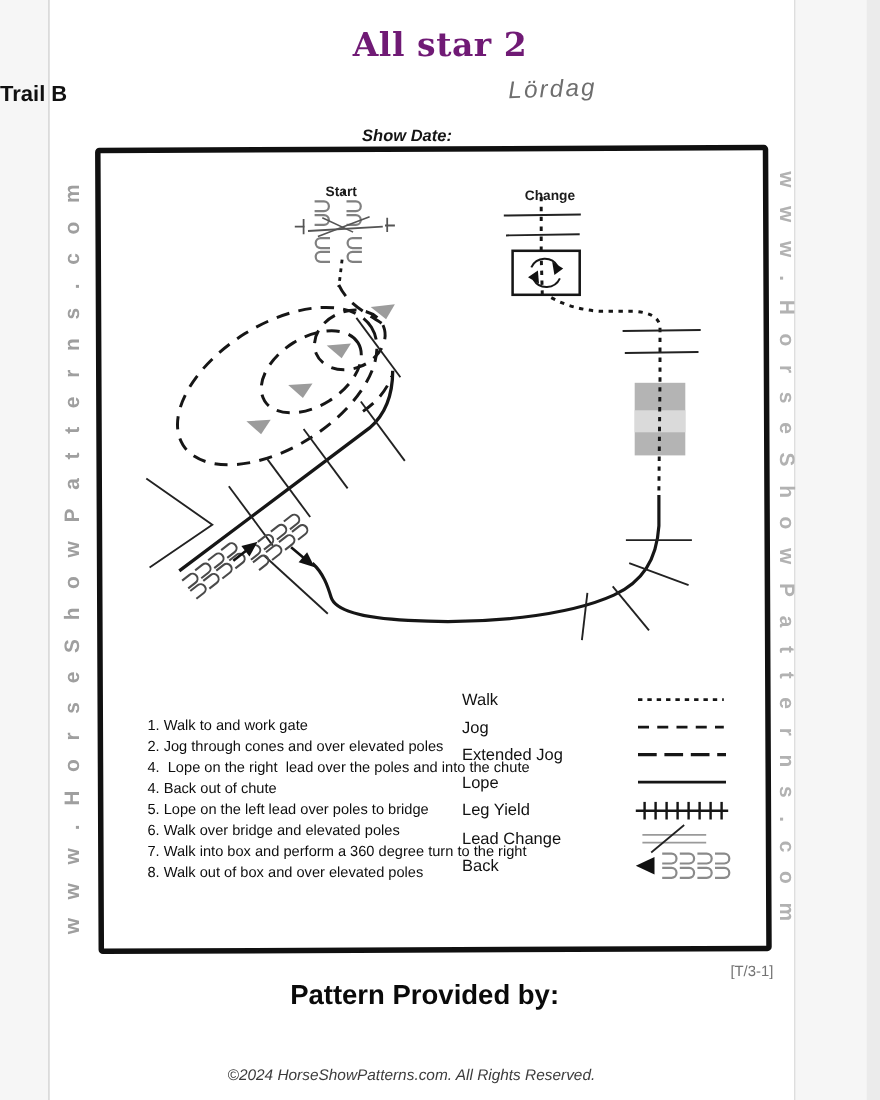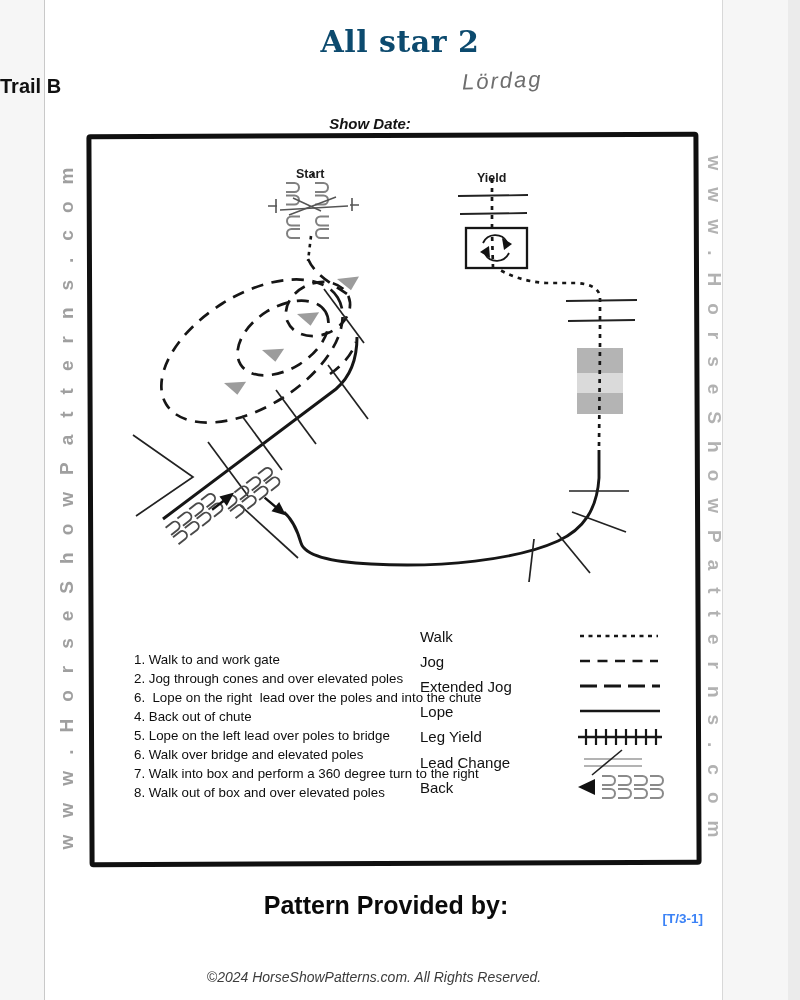--- a/index.html
+++ b/index.html
@@ -10,21 +10,21 @@
   .margin-left{position:absolute;left:0;top:0;width:44px;height:1000px;background:#f6f6f6;border-right:1px solid #c9c9c9;}
   .margin-right{position:absolute;left:722px;top:0;width:78px;height:1000px;background:#f6f6f6;border-left:1px solid #d8d8d8;}
   .margin-edge{position:absolute;left:788px;top:0;width:12px;height:1000px;background:#ebebeb;}
 
   
   .wm{position:absolute;white-space:nowrap;font-weight:bold;font-size:19px;letter-spacing:17px;color:#9f9f9f;z-index:5;}
   .wm-left{left:67px;top:500px;transform:translate(-50%,-50%) rotate(-90deg);}
   .wm-right{left:714px;top:505px;transform:translate(-50%,-50%) rotate(90deg);color:#b2b2b2;}
 
   
-  .title{position:absolute;left:0;top:24px;width:800px;text-align:center;font-family:"DejaVu Serif",serif;font-weight:bold;font-size:30px;color:#0c4a6e;letter-spacing:.5px;}
+  .title{position:absolute;left:0;top:24px;width:800px;text-align:center;font-family:"DejaVu Serif",serif;font-weight:bold;font-size:30px;color:#701a75;letter-spacing:.5px;}
   .subtitle{position:absolute;left:0;top:75px;width:800px;font-weight:bold;font-size:20px;color:#111;}
   .handwritten{position:absolute;left:462px;top:68px;font-style:italic;font-size:22px;color:#6e6e6e;letter-spacing:2px;transform:rotate(-2deg);}
   .showdate{position:absolute;left:0;top:115px;width:740px;text-align:center;font-weight:bold;font-style:italic;font-size:15px;color:#141414;}
 
   
   .frame{position:absolute;left:88px;top:133px;width:602px;height:723px;border:5px solid #101010;border-radius:4px;transform:rotate(-.25deg);}
 
   svg.course{position:absolute;left:0;top:0;z-index:3;pointer-events:none;}
 
   .pt-label{position:absolute;font-weight:bold;font-size:12.5px;color:#1c1c1c;z-index:4;margin-top:12px;}
@@ -36,21 +36,21 @@
   .instr{white-space:pre-wrap;}
 
   
   .legend{position:absolute;left:420px;top:624px;z-index:4;}
   .lrow{display:flex;align-items:center;height:25.1px;}
   .llabel{width:146px;text-align:left;padding-right:12px;font-size:15px;color:#111;}
   .lsym{width:116px;height:25px;position:relative;}
   .lsym svg{overflow:visible;display:block;}
 
   
-  .pattern-code{position:absolute;right:97px;top:875px;font-weight:bold;font-size:13.5px;color:#3b82f6;margin-top:36px;}
+  .pattern-code{position:absolute;right:97px;top:875px;font-weight:normal;font-size:13.5px;color:#737373;}
   .footer-heading{position:absolute;left:-14px;top:891px;width:800px;text-align:center;font-weight:bold;font-size:25px;color:#0a0a0a;}
   .copyright{position:absolute;left:0;top:969px;width:748px;text-align:center;font-style:italic;font-size:14px;color:#3c3c3c;}
 </style>
 </head>
 <body>
 
 <div class="page">
 
   <div class="margin-left"></div>
   <div class="margin-right"></div>
@@ -60,21 +60,21 @@
   <div class="wm wm-right">www.HorseShowPatterns.com</div>
 
   <div class="title">All star 2</div>
   <div class="subtitle">Trail B</div>
   <div class="handwritten">Lördag</div>
   <div class="showdate">Show Date:</div>
 
   <div class="frame"></div>
 
   <div class="pt-label start-label">Start</div>
-  <div class="pt-label finish-label">Yield</div>
+  <div class="pt-label finish-label">Change</div>
 
   <svg class="course" width="800" height="1000" viewBox="0 0 800 1000">
     <defs>
       <path id="bk" d="M0,0 h8.5 a4.5,4.5 0 0 1 0,9 h-8.5"></path>
       <path id="bk2" d="M0,0 h-8.5 a4.5,4.5 0 0 0 0,9 h8.5"></path>
     </defs>
     <g stroke="#161616" fill="none" stroke-linecap="butt">
 
       <path d="M313,173 L313,181 M311,236 L308,261" stroke-width="2.6" stroke-dasharray="3.5 4.5"></path>
 
@@ -193,21 +193,21 @@
       <g stroke="#222" stroke-width="1.8">
         <path d="M458,196 L528,195"></path>
         <path d="M460,214 L527,213"></path>
       </g>
     </g>
   </svg>
 
   <div class="instructions">
     <div class="instr">1. Walk to and work gate</div>
     <div class="instr">2. Jog through cones and over elevated poles</div>
-    <div class="instr">6.  Lope on the right  lead over the poles and into the chute</div>
+    <div class="instr">4.  Lope on the right  lead over the poles and into the chute</div>
     <div class="instr">4. Back out of chute</div>
     <div class="instr">5. Lope on the left lead over poles to bridge</div>
     <div class="instr">6. Walk over bridge and elevated poles</div>
     <div class="instr">7. Walk into box and perform a 360 degree turn to the right</div>
     <div class="instr">8. Walk out of box and over elevated poles</div>
   </div>
 
   <div class="legend">
     <div class="lrow">
       <span class="llabel">Walk</span>

